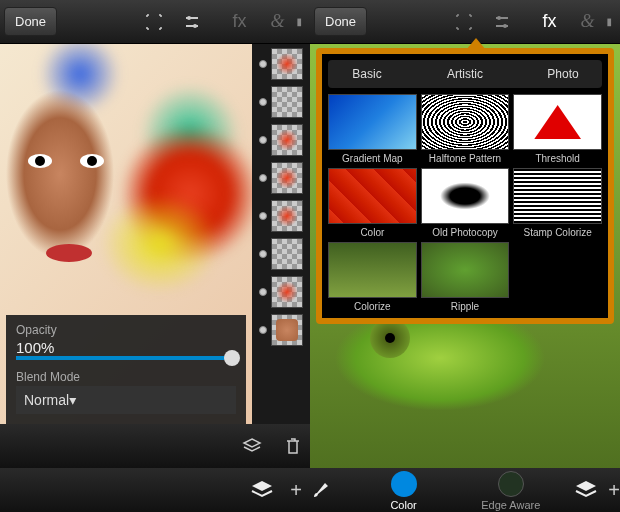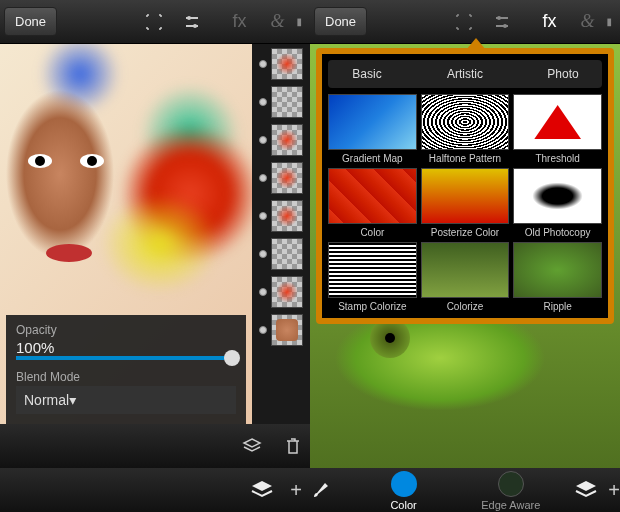--- a/index.html
+++ b/index.html
@@ -271,26 +271,20 @@
           <div class="fx-label">Threshold</div>
         </div>
       <div class="fx-cell">
           <div class="fx-th">
             <div class="th-inner glass"></div>
           </div>
           <div class="fx-label">Color</div>
         </div>
       <div class="fx-cell">
           <div class="fx-th">
-            <div class="th-inner post"></div>
-          </div>
-          <div class="fx-label">Posterize Color</div>
-        </div>
-      <div class="fx-cell">
-          <div class="fx-th">
             <div class="th-inner oldp"></div>
           </div>
           <div class="fx-label">Old Photocopy</div>
         </div>
       <div class="fx-cell">
           <div class="fx-th">
             <div class="th-inner stamp"></div>
           </div>
           <div class="fx-label">Stamp Colorize</div>
         </div>

